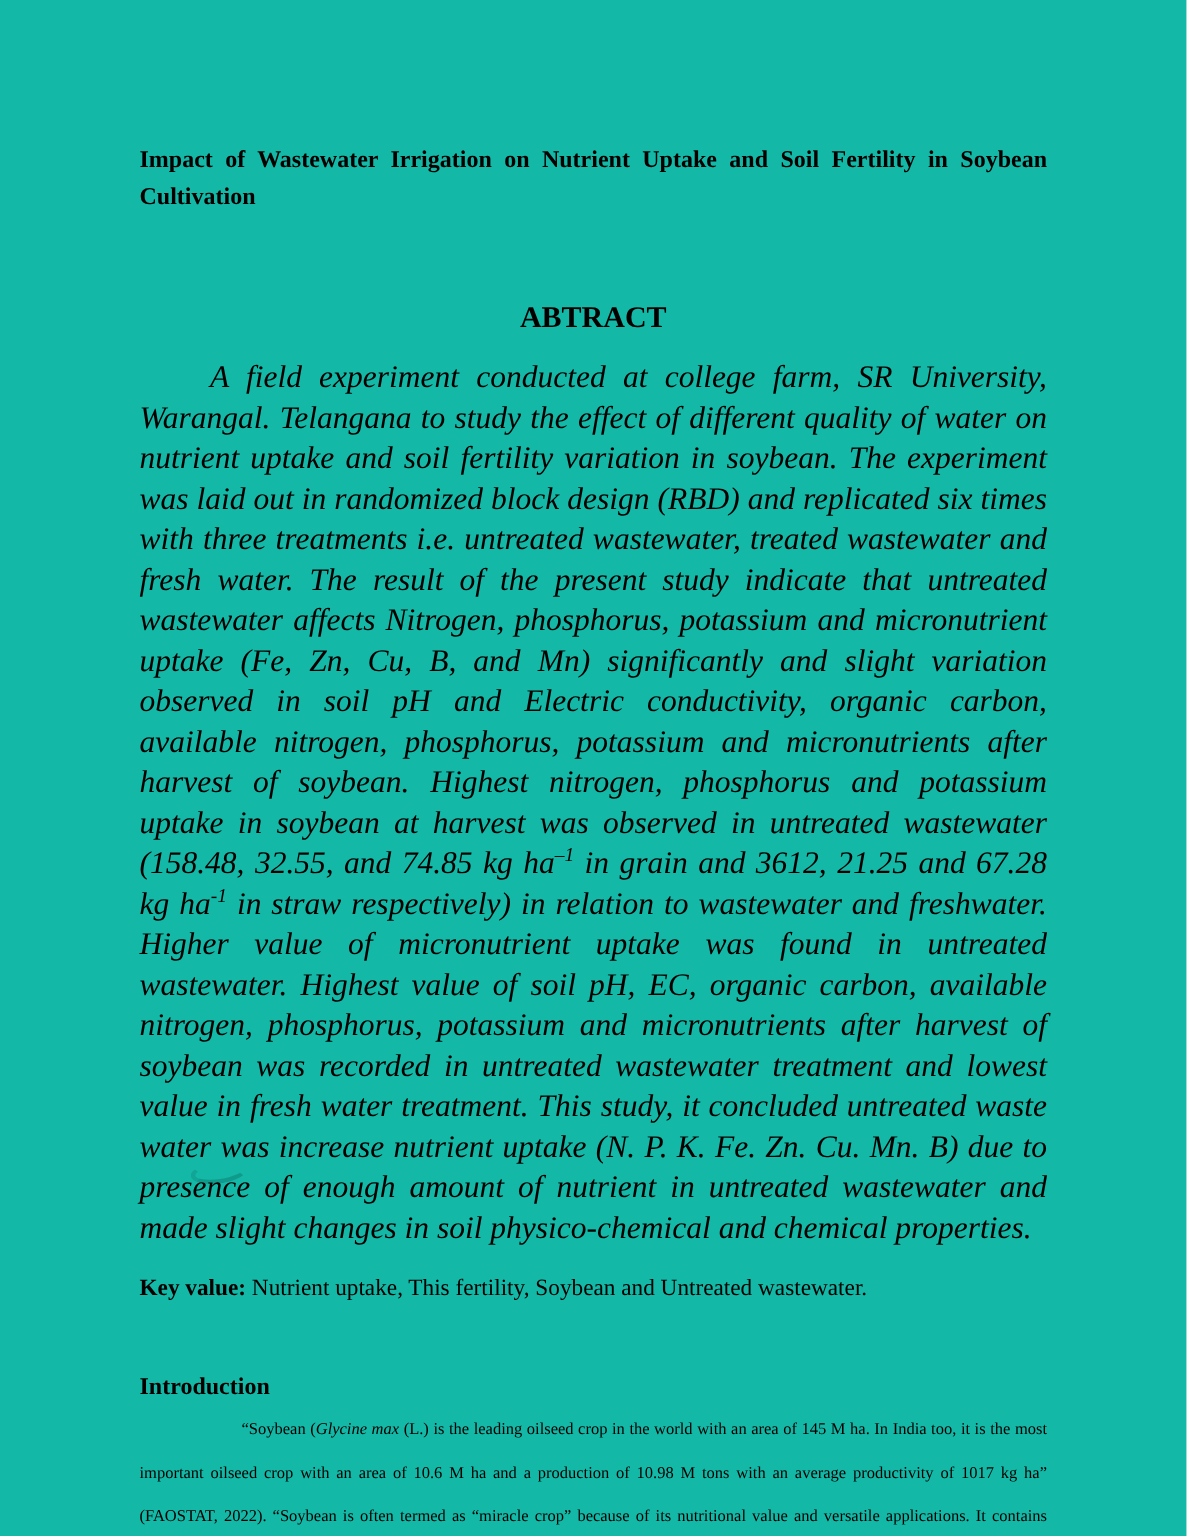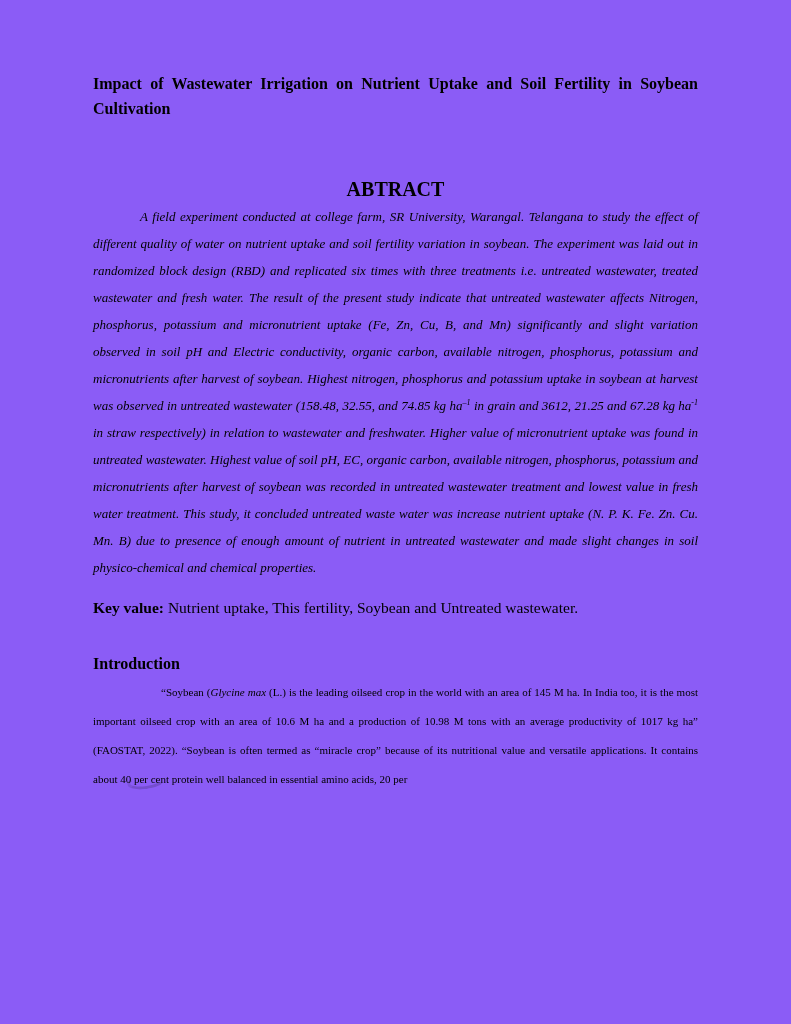--- a/index.html
+++ b/index.html
@@ -8,58 +8,58 @@
     width: 791px;
     height: 1024px;
     position: relative;
     overflow: hidden;
     font-family: "Liberation Serif", serif;
     color: #000000;
   }
   .page {
     position: absolute;
     inset: 0;
-    padding: 71px 93px 0 93px;
-    background: #8b5cf6;
+    padding: 94px 93px 0 93px;
+    background: #14b8a6;
   }
   .title {
     font-size: 16px;
     font-weight: bold;
     line-height: 25px;
     text-align: justify;
     text-align-last: left;
   }
   .abstract-heading {
     margin-top: 58px;
     font-size: 20px;
     font-weight: bold;
     text-align: center;
     line-height: 21px;
   }
   .abstract {
-    margin-top: 3px;
-    font-size: 13px;
+    margin-top: 15px;
+    font-size: 21px;
     font-style: italic;
     line-height: 27px;
     text-align: justify;
     text-indent: 47px;
   }
   sup {
     font-size: 0.62em;
     line-height: 0;
     vertical-align: super;
   }
   .keywords {
     margin-top: 16px;
     font-size: 15.5px;
     line-height: 21px;
   }
   .kw-label { font-weight: bold; }
   .intro-heading {
-    margin-top: 35px;
+    margin-top: 45px;
     font-size: 16px;
     font-weight: bold;
     line-height: 21px;
   }
   .intro {
     margin-top: 4px;
     font-size: 11px;
     line-height: 29px;
     text-align: justify;
     text-indent: 68px;

